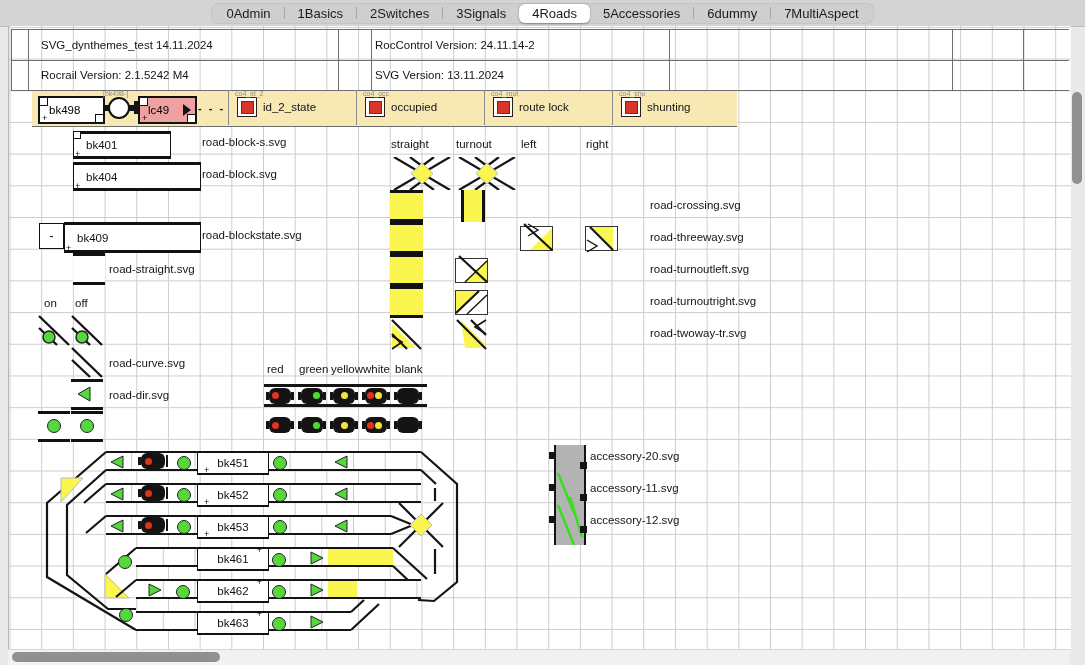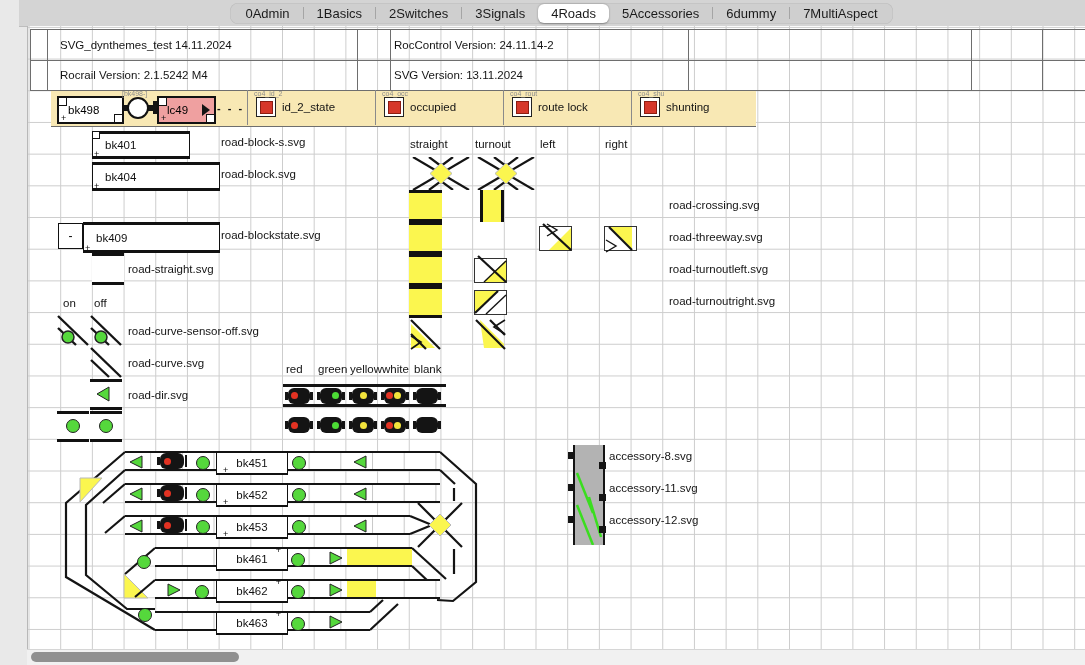--- a/index.html
+++ b/index.html
@@ -1,18 +1,18 @@
 <!DOCTYPE html>
 <html><head>
 <meta charset="utf-8">
 <style>
   html,body{margin:0;padding:0;}
   body{width:1085px;height:665px;position:relative;overflow:hidden;
        background:#e9e9e9;font-family:"Liberation Sans",sans-serif;}
-  .canvas{position:absolute;inset:0;margin-left:19px;}
+  .canvas{position:absolute;inset:0;}
   
   .topbar{position:absolute;left:0;top:0;width:1085px;height:26px;background:#d4d4d4;
           border-bottom:1px solid #bdbdbd;display:flex;justify-content:center;align-items:center;}
   .tabbar{display:flex;align-items:center;background:#cfcfcf;border-radius:8px;padding:1px 2px;
           box-shadow:inset 0 0 0 0.5px #bcbcbc;}
   .tab{font-size:13px;color:#1b1b1b;padding:2px 13px;border-radius:6px;white-space:nowrap;cursor:default;}
   .tab.sel{background:#ffffff;box-shadow:0 0.5px 2px rgba(0,0,0,.35);}
   .tabsep{width:1px;height:12px;background:#a5a5a5;}
   
   .content{position:absolute;left:8px;top:26px;width:1062px;height:623px;background-color:#fff;
@@ -187,21 +187,20 @@
     <svg class="abs" style="left:29px;top:289px" width="32" height="31">
       <line x1="1" y1="1" x2="31" y2="30" stroke="#141414" stroke-width="2.4"></line>
       <line x1="1" y1="13" x2="19" y2="30" stroke="#141414" stroke-width="2.4"></line>
       <circle cx="11" cy="22" r="6" fill="#55d83c" stroke="#222" stroke-width="1.5"></circle>
     </svg>
     <svg class="abs" style="left:62px;top:289px" width="32" height="31">
       <line x1="1" y1="1" x2="31" y2="30" stroke="#141414" stroke-width="2.4"></line>
       <line x1="1" y1="13" x2="19" y2="30" stroke="#141414" stroke-width="2.4"></line>
       <circle cx="11" cy="22" r="6" fill="#55d83c" stroke="#222" stroke-width="1.5"></circle>
     </svg>
-    <div class="lbl" style="left:100px;top:289px;height:31px">road-curve-sensor-off.svg</div>
 
     <svg class="abs" style="left:62px;top:321px" width="32" height="31">
       <line x1="1" y1="1" x2="31" y2="30" stroke="#141414" stroke-width="2.4"></line>
       <line x1="1" y1="13" x2="19" y2="30" stroke="#141414" stroke-width="2.4"></line>
     </svg>
     <div class="lbl" style="left:100px;top:321px;height:31px">road-curve.svg</div>
 
     <div class="lbl" style="left:258px;top:327px;height:31px">red</div>
     <div class="lbl" style="left:290px;top:327px;height:31px">green</div>
     <div class="lbl" style="left:322px;top:327px;height:31px">yellow</div>
@@ -347,20 +346,21 @@
       <rect x="0.5" y="4.5" width="32" height="24" fill="#fff" stroke="#333"></rect>
       <polygon points="6,5 28,5 28,27" fill="#fbf64f"></polygon>
       <line x1="5" y1="5" x2="28" y2="28" stroke="#141414" stroke-width="2.2"></line>
       <polyline points="2,18 12,24 2,30" fill="none" stroke="#141414" stroke-width="1.4"></polyline>
     </svg>
 
     <div class="lbl" style="left:641px;top:163px;height:31px">road-crossing.svg</div>
     <div class="lbl" style="left:641px;top:195px;height:31px">road-threeway.svg</div>
     <div class="lbl" style="left:641px;top:259px;height:31px">road-turnoutright.svg</div>
     <div class="lbl" style="left:641px;top:227px;height:31px">road-turnoutleft.svg</div>
+    <div class="lbl" style="left:641px;top:291px;height:31px">road-twoway-tr.svg</div>
 
     <svg class="abs" style="left:27px;top:417px" width="440" height="205">
       <defs>
         <pattern id="tk" width="31.7" height="20" patternUnits="userSpaceOnUse">
           <rect width="31.7" height="20" fill="#ffffff"></rect>
           <line x1="0.5" y1="0" x2="0.5" y2="20" stroke="#c9c9c9"></line>
         </pattern>
       </defs>
 
       <polyline points="70,9 11,60 11,134 100,187" fill="none" stroke="#141414" stroke-width="2.2"></polyline>
@@ -504,21 +504,21 @@
       <line x1="4" y1="28" x2="20" y2="68" stroke="#3ade1f" stroke-width="2.5"></line>
       <line x1="4" y1="60" x2="20" y2="100" stroke="#3ade1f" stroke-width="2.5"></line>
       <line x1="16" y1="52" x2="28" y2="92" stroke="#3ade1f" stroke-width="2.5"></line>
     </svg>
     <div class="abs" style="left:540px;top:426px;width:7px;height:7px;background:#141414"></div>
     <div class="abs" style="left:540px;top:458px;width:7px;height:7px;background:#141414"></div>
     <div class="abs" style="left:540px;top:490px;width:7px;height:7px;background:#141414"></div>
     <div class="abs" style="left:571px;top:436px;width:7px;height:7px;background:#141414"></div>
     <div class="abs" style="left:571px;top:468px;width:7px;height:7px;background:#141414"></div>
     <div class="abs" style="left:571px;top:500px;width:7px;height:7px;background:#141414"></div>
-    <div class="lbl" style="left:581px;top:419px;height:22px">accessory-8.svg</div>
+    <div class="lbl" style="left:581px;top:419px;height:22px">accessory-20.svg</div>
     <div class="lbl" style="left:581px;top:451px;height:22px">accessory-11.svg</div>
     <div class="lbl" style="left:581px;top:483px;height:22px">accessory-12.svg</div>
 
   </div>
 
   <div class="vthumb" style="left:1072px;top:92px;height:92px"></div>
   <div class="hstrip" style="left:8px;top:649px;width:1062px;height:16px"></div>
   <div class="hthumb" style="left:12px;top:652px;width:208px"></div>
 
 </div>

